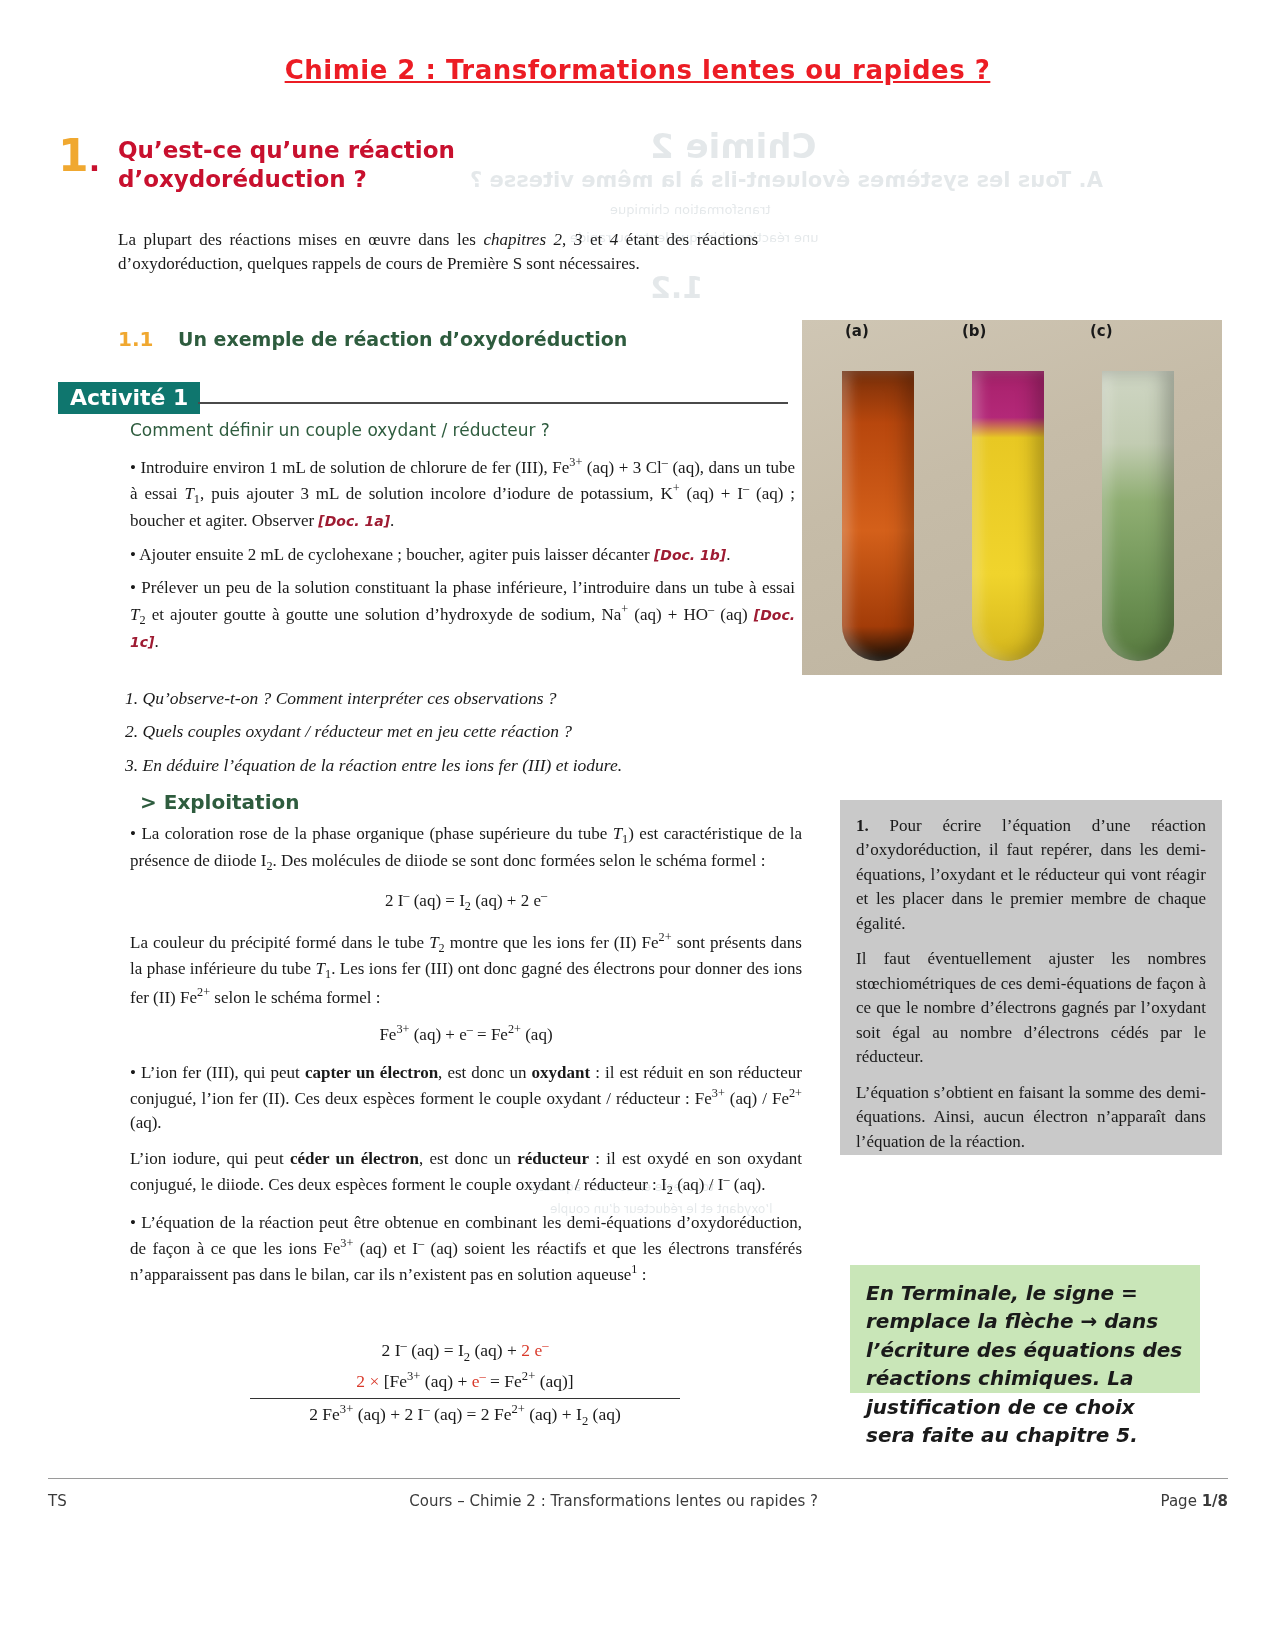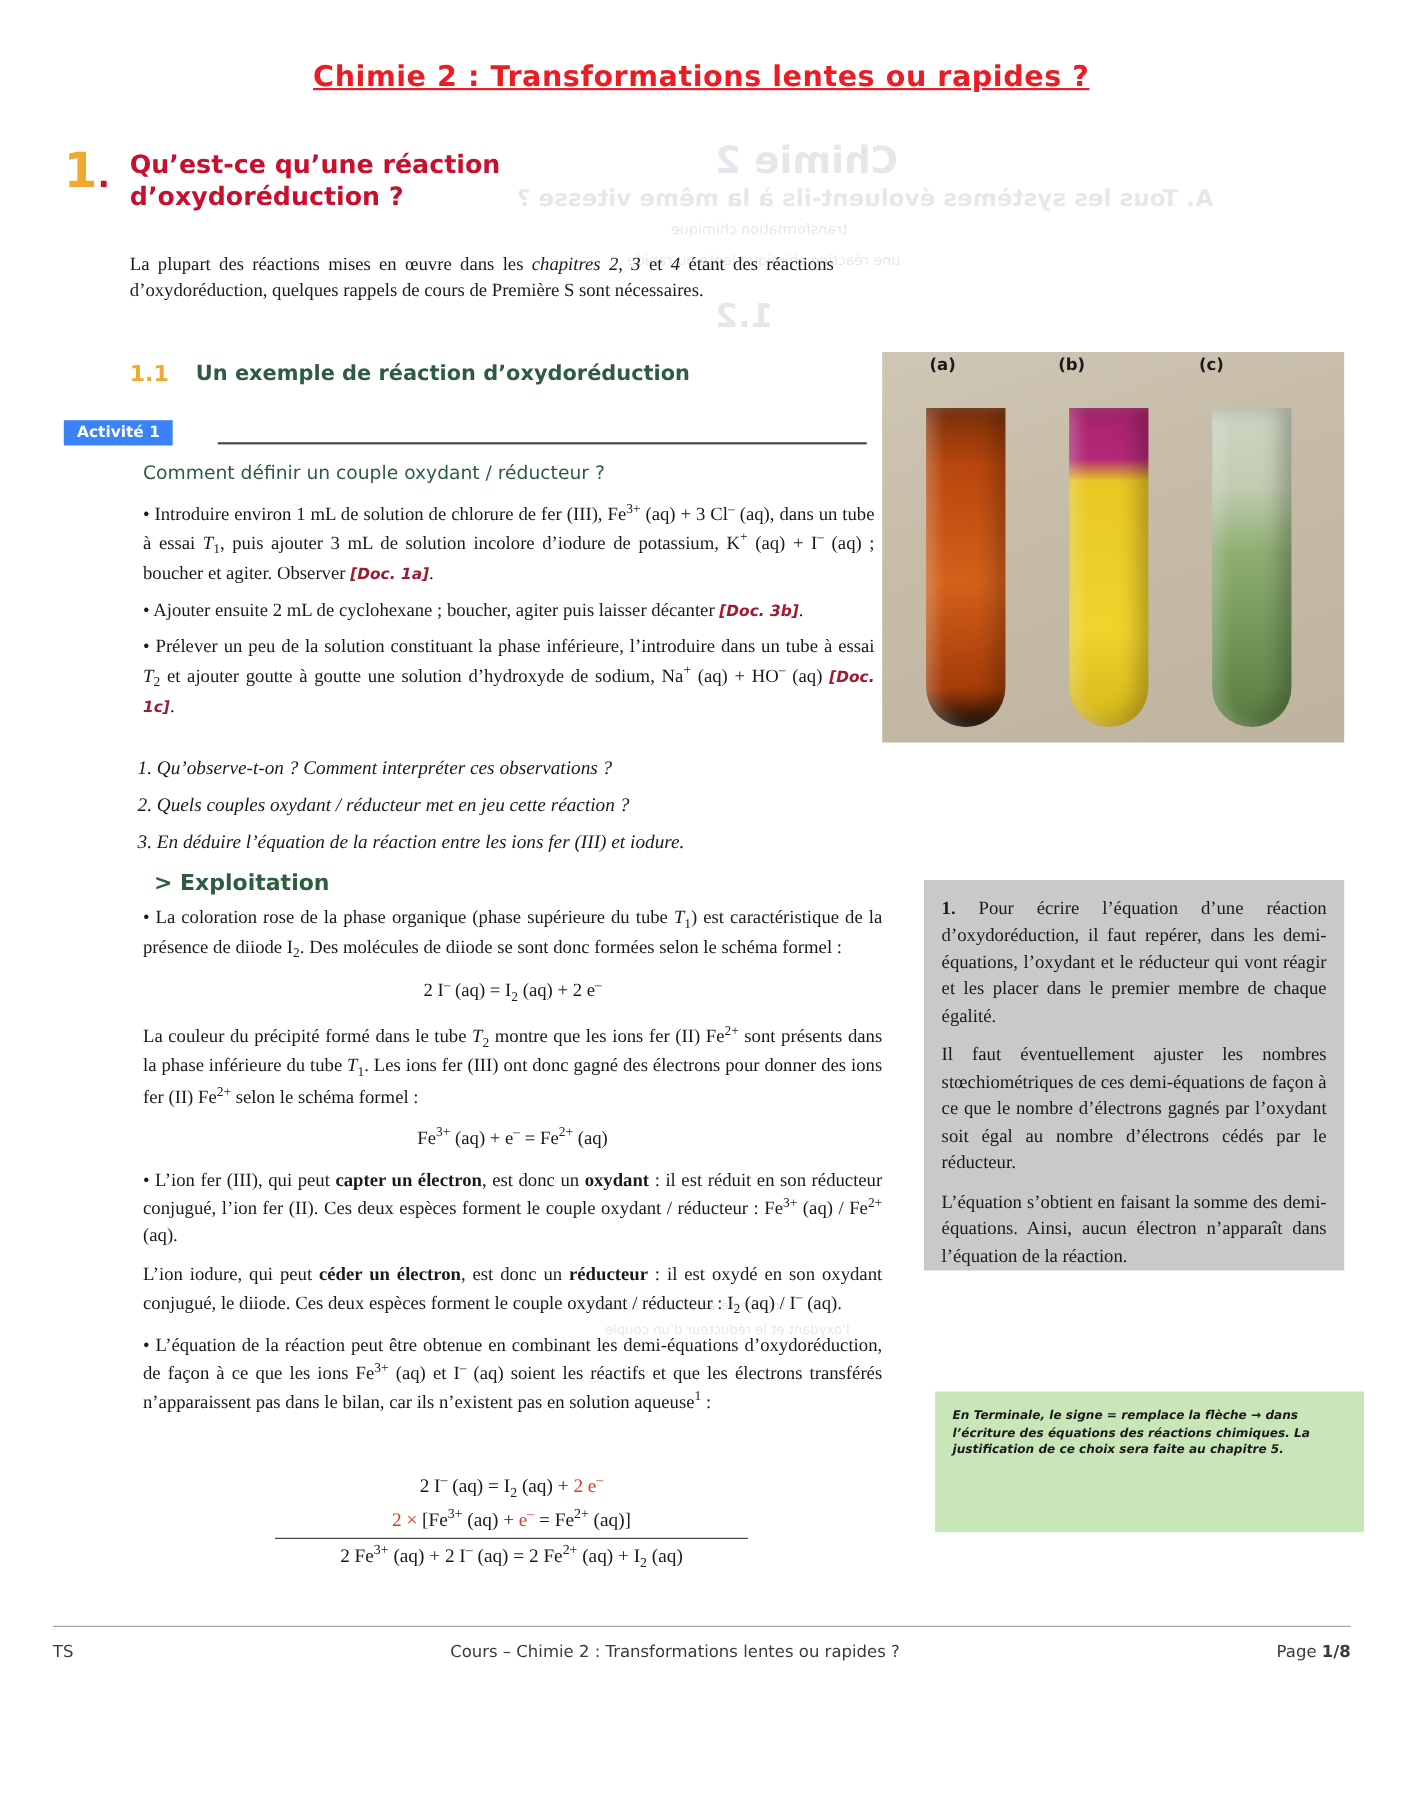--- a/index.html
+++ b/index.html
@@ -115,24 +115,24 @@
     font-size: 19px;
     font-weight: bold;
     color: #2e5c3e;
   }
 
   
   .act-banner {
     position: absolute;
     top: 262px;
     left: 8px;
-    background: #3b82f6;
+    background: #0f766e;
     color: #ffffff;
     font-family: "DejaVu Sans", sans-serif;
-    font-size: 14px;
+    font-size: 22px;
     font-weight: bold;
     padding: 3px 12px 4px 12px;
   }
   .act-rule {
     position: absolute;
     top: 282px;
     left: 148px;
     width: 590px;
     height: 2px;
     background: #4a4a4a;
@@ -274,27 +274,27 @@
     text-align: justify;
   }
   .side-note p { margin: 0 0 11px 0; }
   .side-note .num { font-weight: bold; }
 
   
   .green-note {
     position: absolute;
     top: 1145px;
     left: 800px;
-    width: 390px;
+    width: 350px;
     height: 128px;
     background: #c9e6b8;
     padding: 14px 16px;
     box-sizing: border-box;
     font-family: "DejaVu Sans", sans-serif;
-    font-size: 11px;
+    font-size: 20px;
     font-style: italic;
     font-weight: bold;
     line-height: 1.42;
     color: #1a1a1a;
   }
 
   
   .footer-rule {
     position: absolute;
     top: 1478px;
@@ -344,21 +344,21 @@
     <div class="sub-num">1.1</div>
     <div class="sub-title">Un exemple de réaction d’oxydoréduction</div>
 
     <div class="act-banner">Activité 1</div>
     <div class="act-rule"></div>
 
     <div class="act-q">Comment définir un couple oxydant / réducteur ?</div>
 
     <div class="act-body">
       <p>• Introduire environ 1 mL de solution de chlorure de fer (III), Fe<sup>3+</sup> (aq) + 3 Cl<sup>–</sup> (aq), dans un tube à essai <i>T</i><sub>1</sub>, puis ajouter 3 mL de solution incolore d’iodure de potassium, K<sup>+</sup> (aq) + I<sup>–</sup> (aq) ; boucher et agiter. Observer <span class="docref">[Doc. 1a]</span>.</p>
-      <p>• Ajouter ensuite 2 mL de cyclohexane ; boucher, agiter puis laisser décanter <span class="docref">[Doc. 3b]</span>.</p>
+      <p>• Ajouter ensuite 2 mL de cyclohexane ; boucher, agiter puis laisser décanter <span class="docref">[Doc. 1b]</span>.</p>
       <p>• Prélever un peu de la solution constituant la phase inférieure, l’introduire dans un tube à essai <i>T</i><sub>2</sub> et ajouter goutte à goutte une solution d’hydroxyde de sodium, Na<sup>+</sup> (aq) + HO<sup>–</sup> (aq) <span class="docref">[Doc. 1c]</span>.</p>
     </div>
 
     <div class="qlist">
       <div>1. Qu’observe-t-on ? Comment interpréter ces observations ?</div>
       <div>2. Quels couples oxydant / réducteur met en jeu cette réaction ?</div>
       <div>3. En déduire l’équation de la réaction entre les ions fer (III) et iodure.</div>
     </div>
 
     <div class="exp-title">&gt; Exploitation</div>

